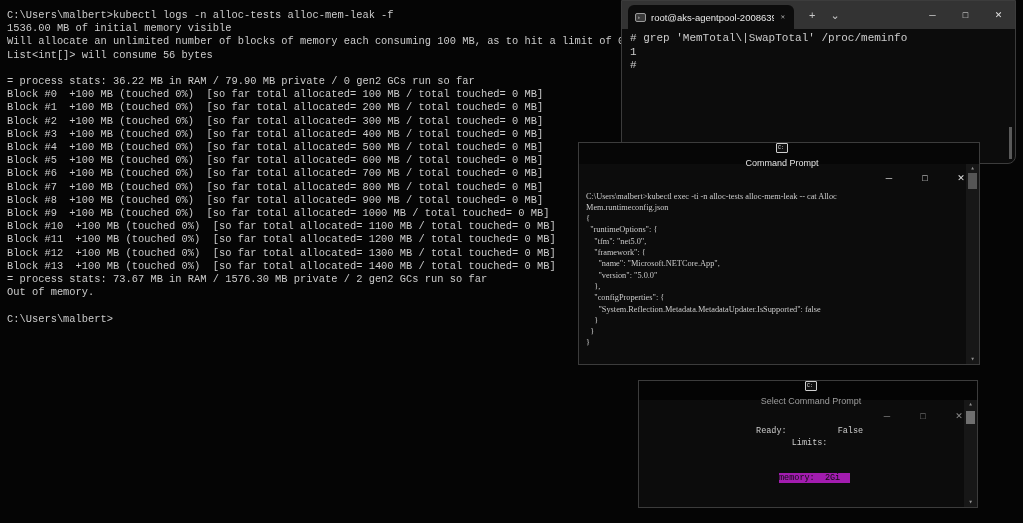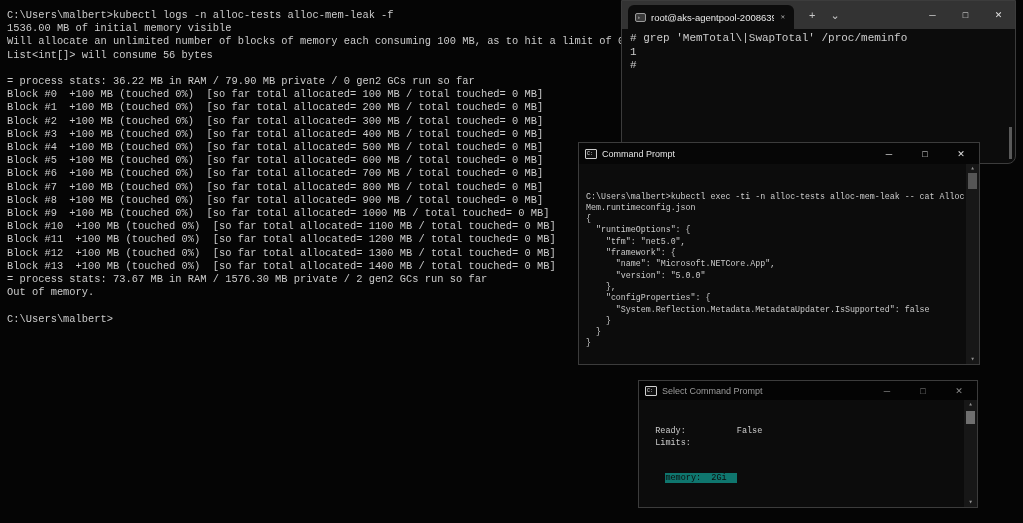--- a/index.html
+++ b/index.html
@@ -26,46 +26,46 @@
                  white-space:nowrap;overflow:hidden;flex:1;}
   #wt .tab-x{color:#b0b0b0;font-size:7px;padding:2px;}
   .tabbtn{color:#c8c8c8;font-size:11px;align-self:center;margin-left:15px;font-family:"Liberation Sans",sans-serif;}
   #wt .wctl{margin-left:auto;display:flex;align-self:stretch;}
   .ctl{width:33px;display:flex;align-items:center;justify-content:center;color:#e0e0e0;font-size:9px;
        font-family:"Liberation Sans",sans-serif;}
   #wt .content{padding:3px 0 0 8px;font-size:11px;line-height:13.5px;}
   #wt .wt-thumb{position:absolute;right:3px;top:126px;width:3px;height:32px;background:#5a5a5a;}
 
   
-  .conbar{height:21px;background:#060606;display:flex;align-items:center;padding-left:6px;gap:5px;}
+  .conbar{height:21px;background:#060606;display:flex;align-items:center;padding-left:6px;gap:5px;flex-direction:column;}
   .conbar .title{font-family:"Liberation Sans",sans-serif;font-size:9px;color:#e4e4e4;white-space:nowrap;}
   .cmd-icon{width:12px;height:10px;background:#101010;border:1px solid #cfcfcf;border-radius:1px;
             color:#e8e8e8;font-size:5px;line-height:9px;text-align:left;padding-left:1px;box-sizing:border-box;}
   .conctl{margin-left:auto;height:100%;display:flex;}
   .conctl .ctl{width:36px;}
   .conbody{display:flex;position:relative;}
   .contxt{flex:1;overflow:hidden;}
   .sbar{width:13px;background:#171717;position:relative;display:flex;flex-direction:column;
         justify-content:space-between;align-items:center;}
   .sarrow{color:#909090;font-size:7px;line-height:9px;}
   .sthumb{position:absolute;left:2px;width:9px;background:#555555;}
 
   #cmd{left:578px;top:142px;width:402px;height:223px;z-index:2;}
   #cmd .conbody{height:200px;}
-  #cmd .contxt{padding:4px 0 0 7px;font-size:8.3px;line-height:11.3px;}
+  #cmd .contxt{padding:4px 0 0 7px;font-size:8.3px;line-height:11.3px;font-family:Liberation Serif, serif;}
   #cmd .sthumb{top:9px;height:16px;}
 
   #sel{left:638px;top:380px;width:340px;height:128px;z-index:2;}
   #sel .conbar{height:19px;background:#040404;}
   #sel .conbar .title{color:#9c9c9c;}
   #sel .conctl .ctl{color:#8a8a8a;}
   #sel .conbody{height:107px;}
-  #sel .contxt{padding:3px 0 0 6px;font-size:8.5px;line-height:11.6px;}
+  #sel .contxt{padding:3px 0 0 6px;font-size:8.5px;line-height:11.6px;text-align:center;}
   #sel .sthumb{top:11px;height:13px;background:#6f6f6f;}
-  .hl{background:#0f766e;color:#0c0c0c;}
+  .hl{background:#a21caf;color:#0c0c0c;}
 </style>
 </head>
 <body>
 
 <div id="main-term" class="term"><div class="tline">C:\Users\malbert&gt;kubectl logs -n alloc-tests alloc-mem-leak -f</div><div class="tline">1536.00 MB of initial memory visible</div><div class="tline">Will allocate an unlimited number of blocks of memory each consuming 100 MB, as to hit a limit of 0 M</div><div class="tline">List&lt;int[]&gt; will consume 56 bytes</div><div class="tline">&nbsp;</div><div class="tline">= process stats: 36.22 MB in RAM / 79.90 MB private / 0 gen2 GCs run so far</div><div class="tline">Block #0  +100 MB (touched 0%)  [so far total allocated= 100 MB / total touched= 0 MB]</div><div class="tline">Block #1  +100 MB (touched 0%)  [so far total allocated= 200 MB / total touched= 0 MB]</div><div class="tline">Block #2  +100 MB (touched 0%)  [so far total allocated= 300 MB / total touched= 0 MB]</div><div class="tline">Block #3  +100 MB (touched 0%)  [so far total allocated= 400 MB / total touched= 0 MB]</div><div class="tline">Block #4  +100 MB (touched 0%)  [so far total allocated= 500 MB / total touched= 0 MB]</div><div class="tline">Block #5  +100 MB (touched 0%)  [so far total allocated= 600 MB / total touched= 0 MB]</div><div class="tline">Block #6  +100 MB (touched 0%)  [so far total allocated= 700 MB / total touched= 0 MB]</div><div class="tline">Block #7  +100 MB (touched 0%)  [so far total allocated= 800 MB / total touched= 0 MB]</div><div class="tline">Block #8  +100 MB (touched 0%)  [so far total allocated= 900 MB / total touched= 0 MB]</div><div class="tline">Block #9  +100 MB (touched 0%)  [so far total allocated= 1000 MB / total touched= 0 MB]</div><div class="tline">Block #10  +100 MB (touched 0%)  [so far total allocated= 1100 MB / total touched= 0 MB]</div><div class="tline">Block #11  +100 MB (touched 0%)  [so far total allocated= 1200 MB / total touched= 0 MB]</div><div class="tline">Block #12  +100 MB (touched 0%)  [so far total allocated= 1300 MB / total touched= 0 MB]</div><div class="tline">Block #13  +100 MB (touched 0%)  [so far total allocated= 1400 MB / total touched= 0 MB]</div><div class="tline">= process stats: 73.67 MB in RAM / 1576.30 MB private / 2 gen2 GCs run so far</div><div class="tline">Out of memory.</div><div class="tline">&nbsp;</div><div class="tline">C:\Users\malbert&gt;</div></div>
 
 <div id="wt" class="win">
   <div class="tabbar">
     <div class="tab">
       <span class="wt-ticon">›</span>

